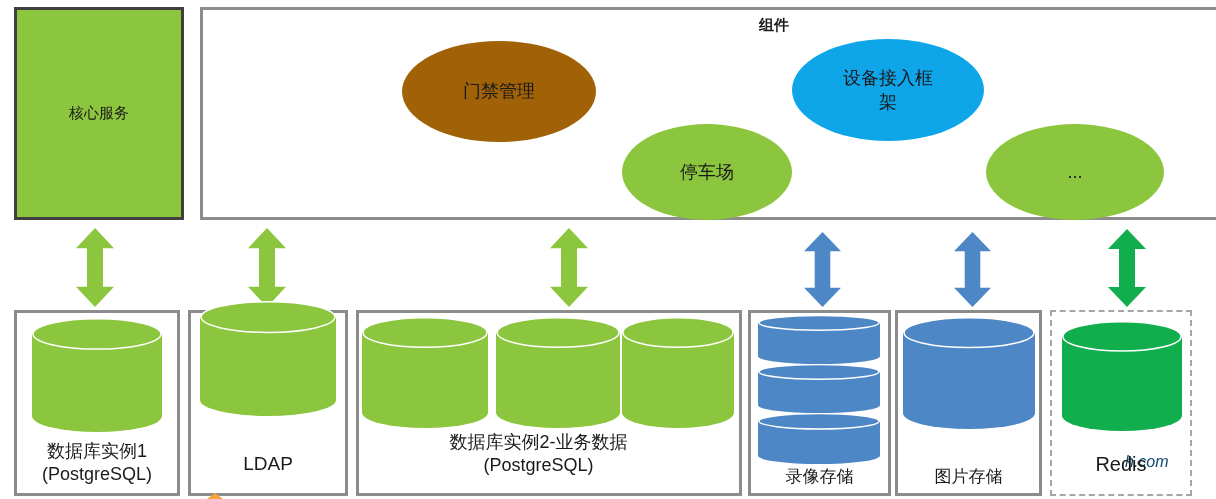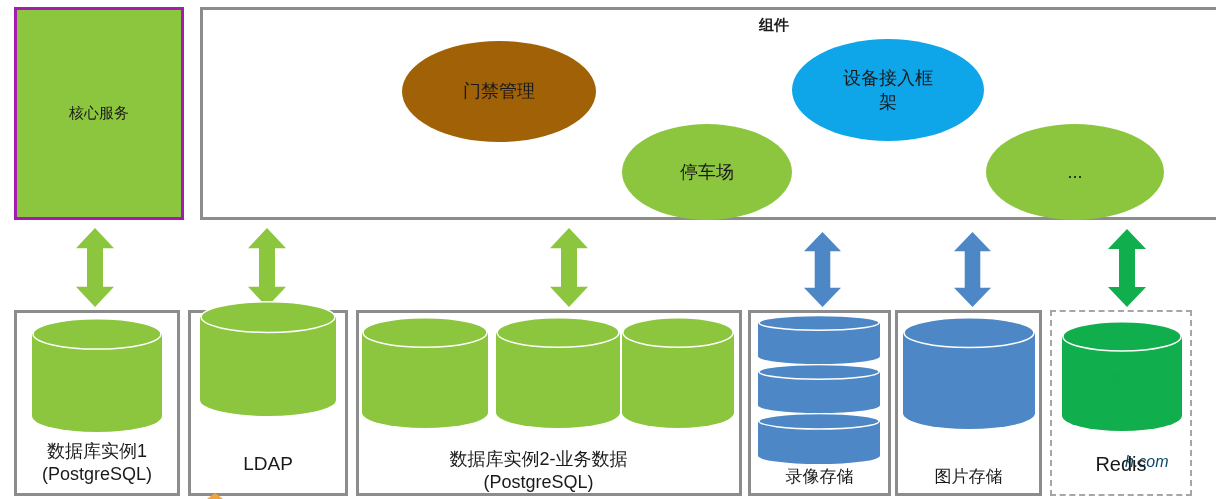--- a/index.html
+++ b/index.html
@@ -10,21 +10,21 @@
     width: 1216px;
     height: 499px;
     background: #ffffff;
     overflow: hidden;
   }
   .box {
     position: absolute;
     border: 3px solid #8c8c8c;
     background: #ffffff;
   }
-  .fillbox { position: absolute; border: 3px solid #a21caf; }
+  .fillbox { position: absolute; border: 3px solid #404040; }
   .center-flex {
     display: flex;
     align-items: center;
     justify-content: center;
     text-align: center;
   }
   .ellipse {
     position: absolute;
     border-radius: 50%;
     display: flex;
@@ -198,21 +198,21 @@
     <div class="cyl-label">停车场
 业务数据</div>
   </div>
   <div class="cyl" style="left: 622px; top: 317px; width: 112px; height: 111px; color: rgb(140, 198, 62);">
     <svg class="cyl-svg" viewBox="0 0 100 100" preserveAspectRatio="none">
       <path d="M0,14 L0,86 A50,14 0 0 0 100,86 L100,14 Z" fill="currentColor"></path>
       <ellipse cx="50" cy="14" rx="49.2" ry="13.3" fill="currentColor" stroke="#ffffff" stroke-width="1.5" vector-effect="non-scaling-stroke"></ellipse>
     </svg>
     <div class="cyl-label">...</div>
   </div>
-  <div class="caption" style="left:356px; top:448px; width:365px;">数据库实例2-业务数据
+  <div class="caption" style="left:356px; top:431px; width:365px;">数据库实例2-业务数据
 (PostgreSQL)</div>
 
   <div class="box" style="left:748px; top:310px; width:143px; height:186px;"></div>
   <div class="cyl" style="left: 758px; top: 315px; width: 122px; height: 49px; color: rgb(78, 135, 198);">
     <svg class="cyl-svg" viewBox="0 0 100 100" preserveAspectRatio="none">
       <path d="M0,16 L0,84 A50,16 0 0 0 100,84 L100,16 Z" fill="currentColor"></path>
       <ellipse cx="50" cy="16" rx="49.2" ry="15.2" fill="currentColor" stroke="#ffffff" stroke-width="1.5" vector-effect="non-scaling-stroke"></ellipse>
     </svg>
     <div class="cyl-label latin">NVR</div>
   </div>

